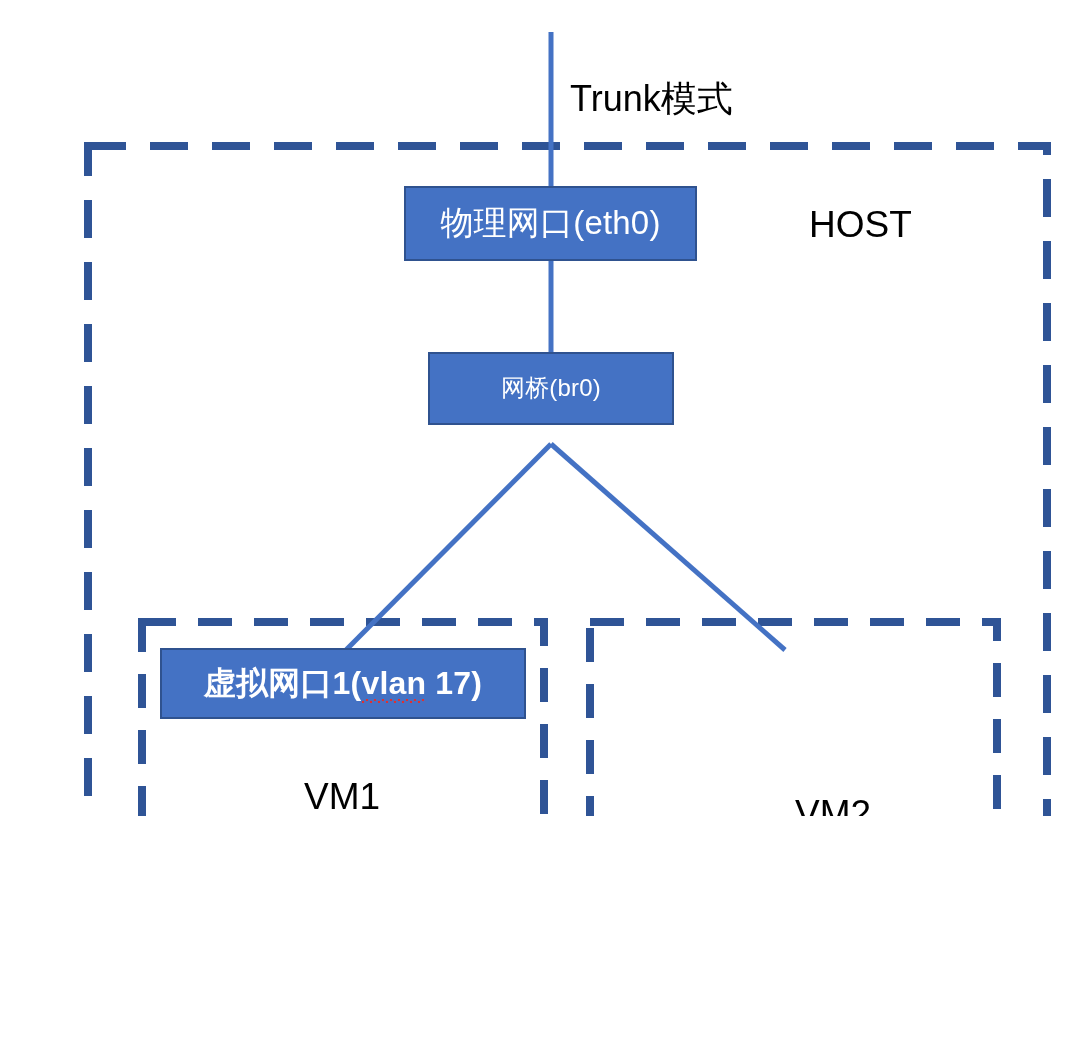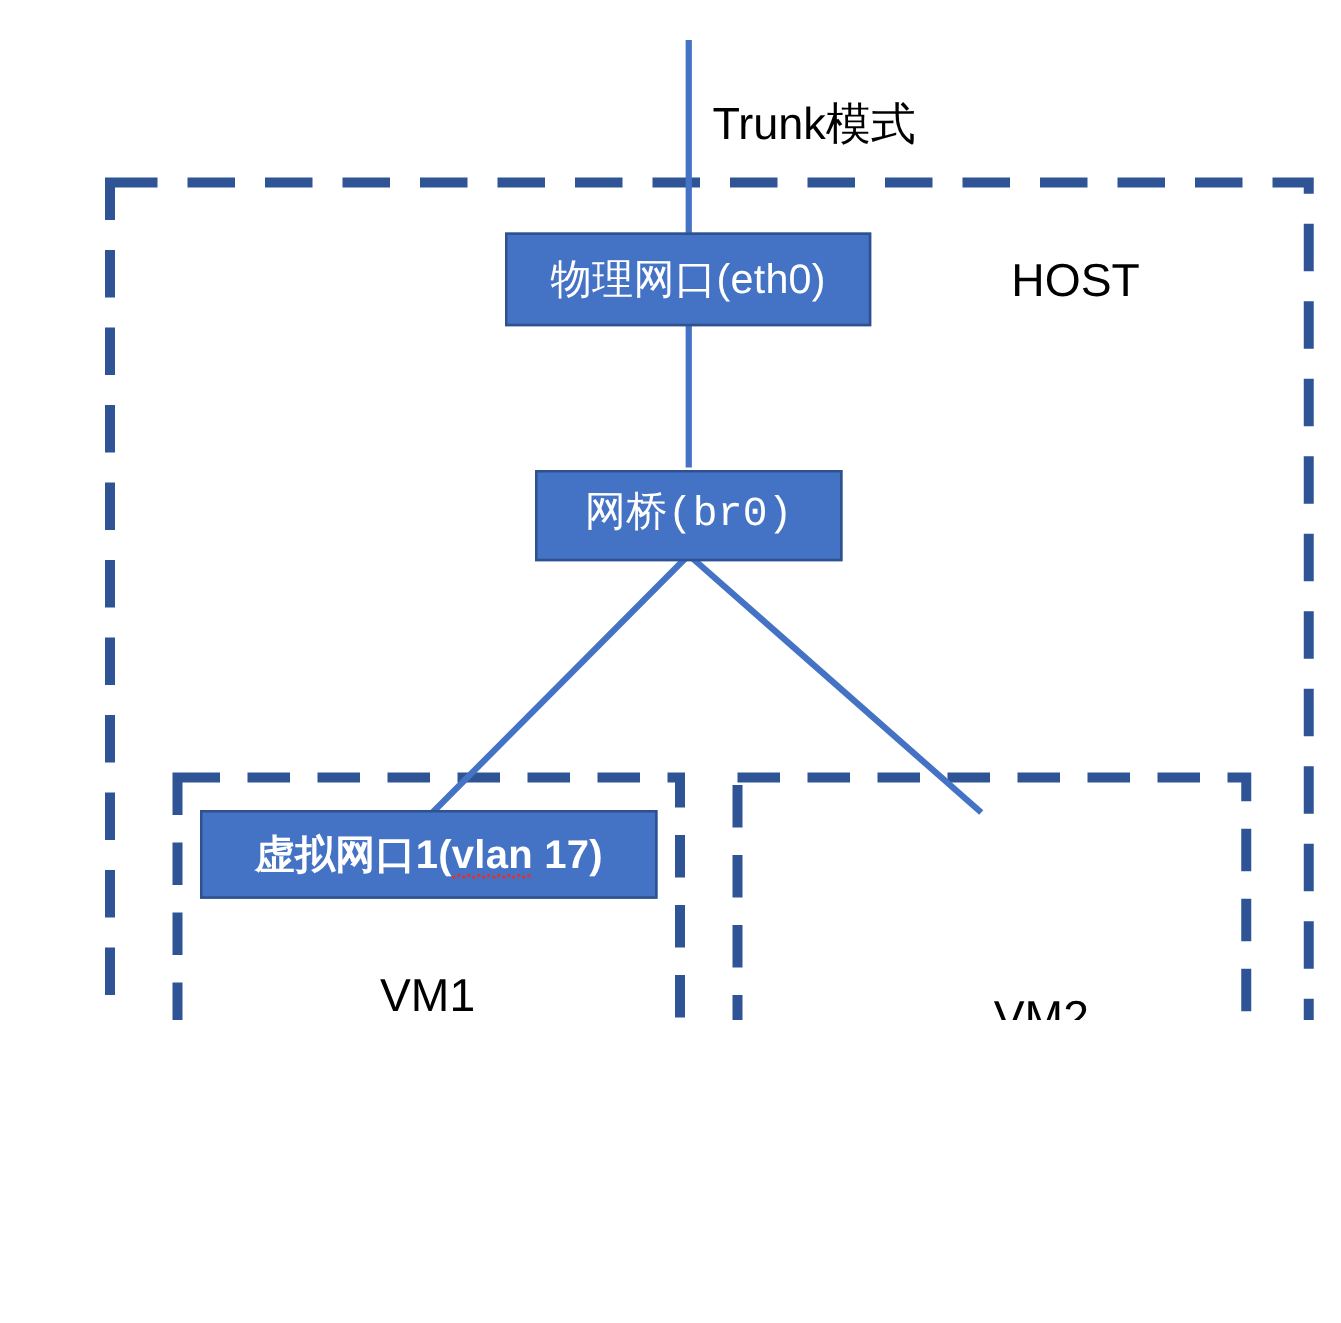--- a/index.html
+++ b/index.html
@@ -50,25 +50,24 @@
 
   #node-eth0 {
     left: 372px;
     top: 186px;
     width: 293px;
     height: 75px;
     font-size: 33px;
   }
   #node-bridge {
     left: 396px;
-    top: 376px;
+    top: 352px;
     width: 246px;
     height: 73px;
-    font-size: 33px;
-    font-family: Liberation Mono, monospace;
+    font-size: 24px;
   }
   #node-vport-vm1 {
     left: 128px;
     top: 648px;
     width: 366px;
     height: 71px;
     font-size: 32px;
     font-weight: bold;
   }
   #node-vport-vm2 {

